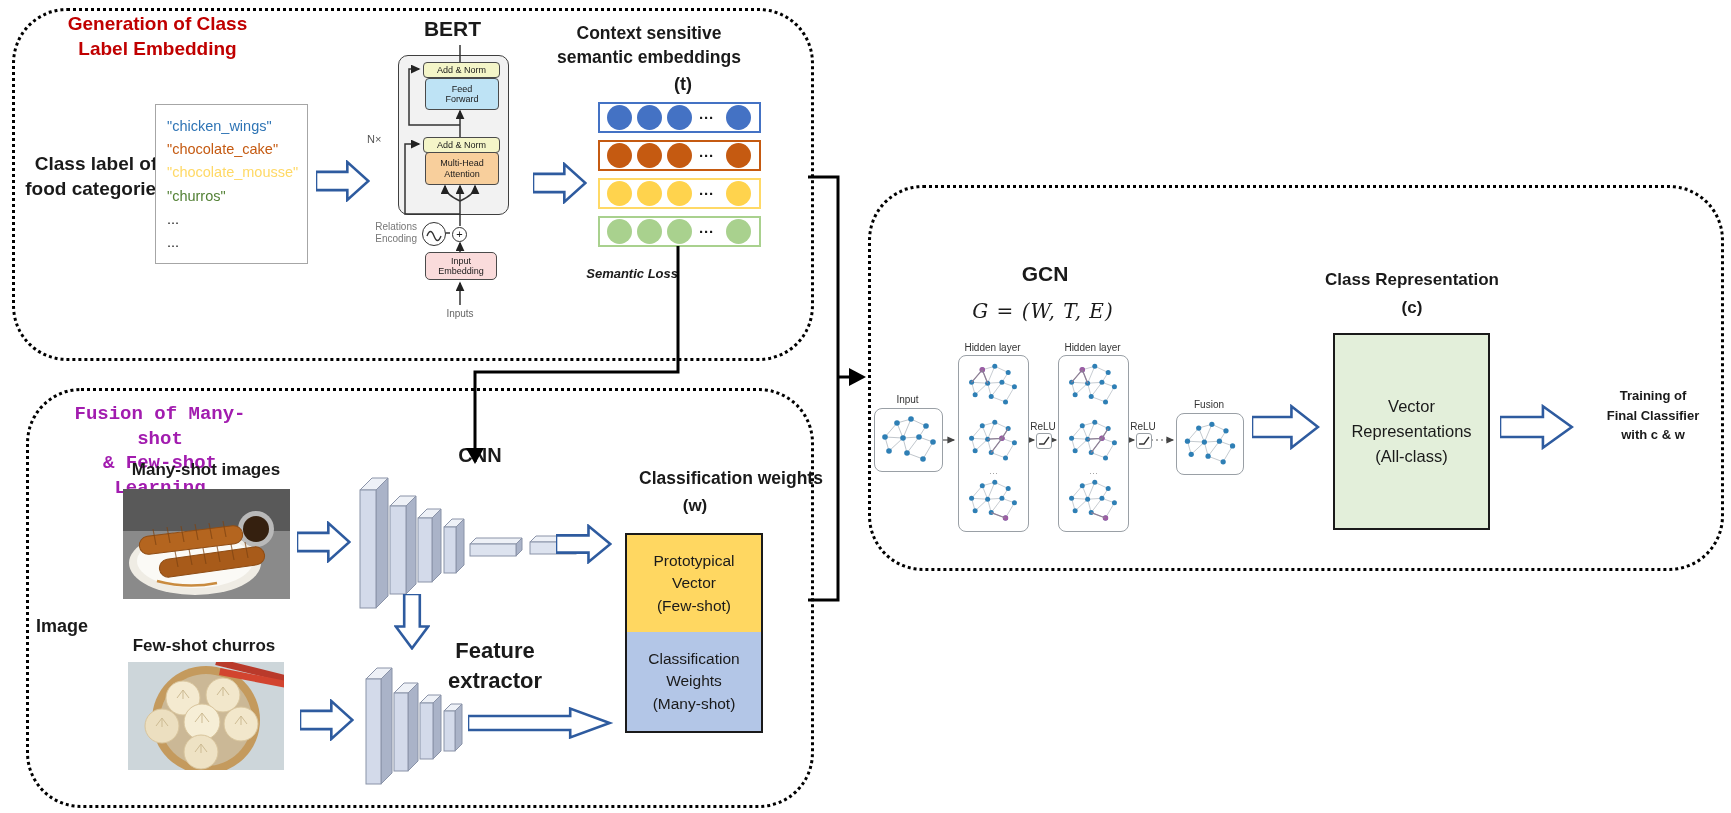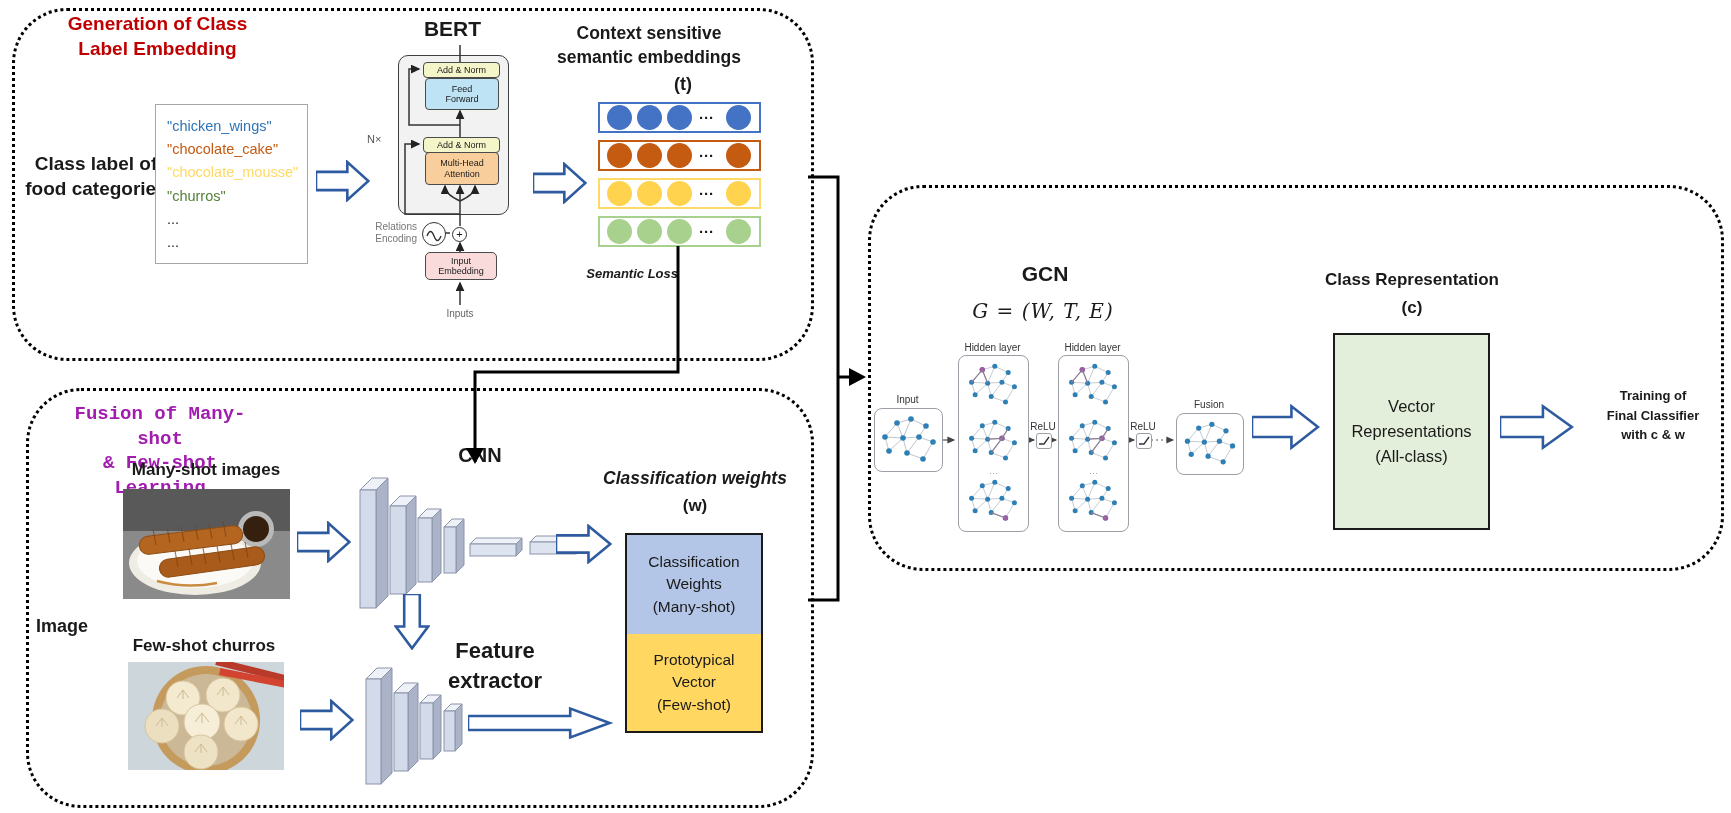--- a/index.html
+++ b/index.html
@@ -276,29 +276,29 @@
     </g>
   </svg>
 
   <svg class="abs" style="left:556px;top:524px" width="56" height="40" viewBox="0 0 100 60" preserveAspectRatio="none">
     <polygon class="barrow" points="0,17 58,17 58,3 97,30 58,57 58,43 0,43"></polygon>
   </svg>
   <svg class="abs" style="left:468px;top:707px" width="146" height="32" viewBox="0 0 100 60" preserveAspectRatio="none">
     <polygon class="barrow" points="0,17 70,17 70,3 97,30 70,57 70,43 0,43"></polygon>
   </svg>
 
-  <div class="abs h-bold ctr" style="left:595px;top:468px;width:200px;font-size:17.5px;font-style:italic;">Classification weights</div>
+  <div class="abs h-bold ctr" style="left:631px;top:468px;width:200px;font-size:17.5px;">Classification weights</div>
   <div class="abs h-bold ctr" style="left:595px;top:496px;width:200px;font-size:17px;">(w)</div>
   <div class="abs" style="left:625px;top:533px;width:138px;height:200px;border:2px solid #1a1a1a;box-sizing:border-box;">
+    <div class="pre ctr" style="height: 97px; display: flex; align-items: center; justify-content: center; font-size: 15.5px; line-height: 1.45; white-space: pre-line; background: rgb(255, 215, 97);">Prototypical
+Vector
+(Few-shot)</div>
     <div class="pre ctr" style="height: 99px; display: flex; align-items: center; justify-content: center; font-size: 15.5px; line-height: 1.45; white-space: pre-line; background: rgb(179, 198, 231);">Classification
 Weights
 (Many-shot)</div>
-    <div class="pre ctr" style="height: 97px; display: flex; align-items: center; justify-content: center; font-size: 15.5px; line-height: 1.45; white-space: pre-line; background: rgb(255, 215, 97);">Prototypical
-Vector
-(Few-shot)</div>
   </div>
 
   <div class="abs h-bold ctr" style="left:945px;top:262px;width:200px;font-size:21px;">GCN</div>
   <div class="abs ctr" style="left:943px;top:299px;width:200px;font-size:20px;font-style:italic;font-family:'DejaVu Serif',serif;letter-spacing:1px;">G = (W, T, E)</div>
 
   <div class="abs" style="left:865px;top:340px;width:390px;height:195px;">
     <svg class="abs" style="left:0;top:0" width="390" height="195">
       <path class="gthin" d="M77,100 L89,100" marker-end="url(#ahg)"></path>
       <path class="gthin" d="M163,100 L169,100" marker-end="url(#ahg)"></path>
       <path class="gthin" d="M186,100 L191,100" marker-end="url(#ahg)"></path>

